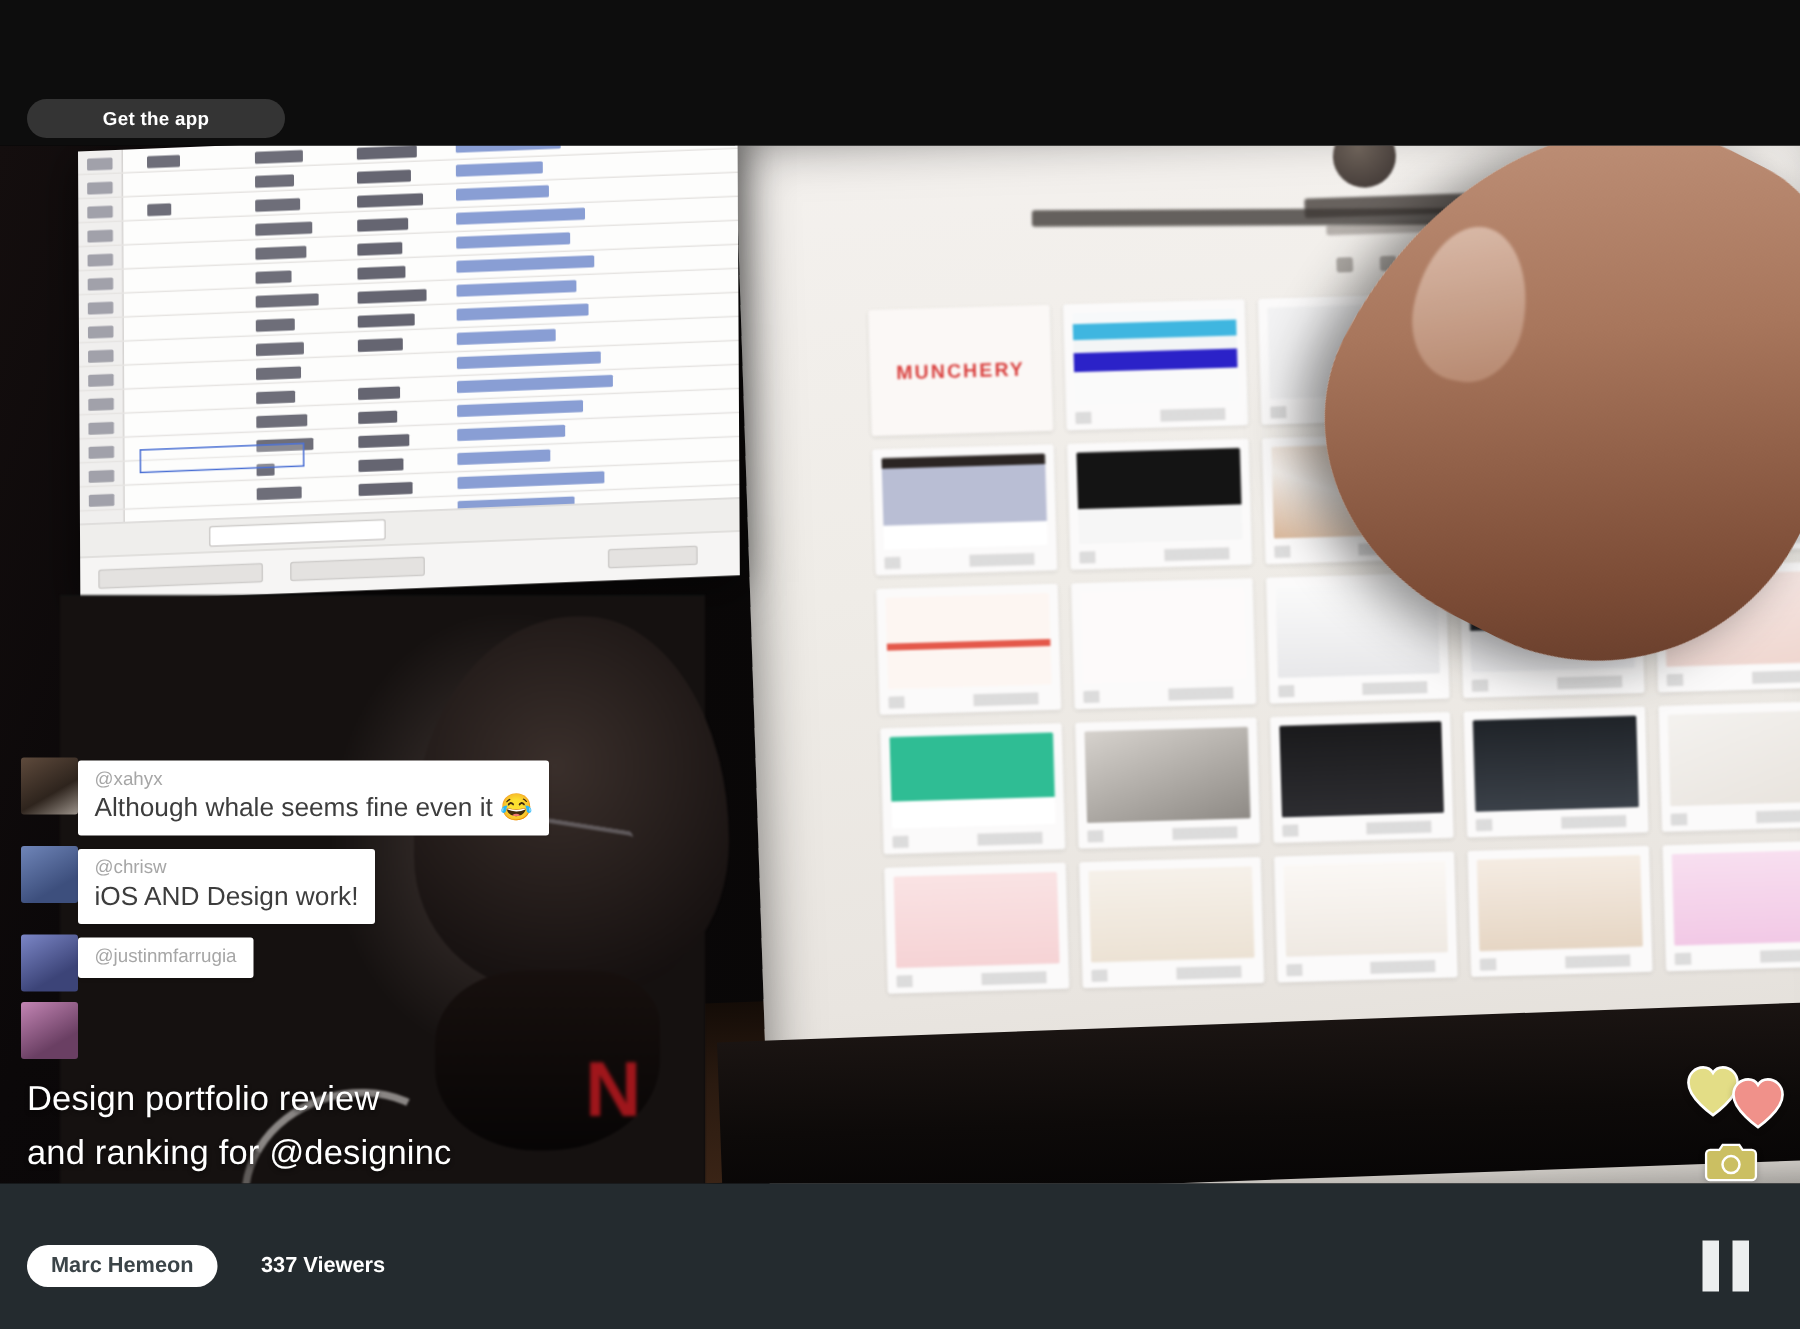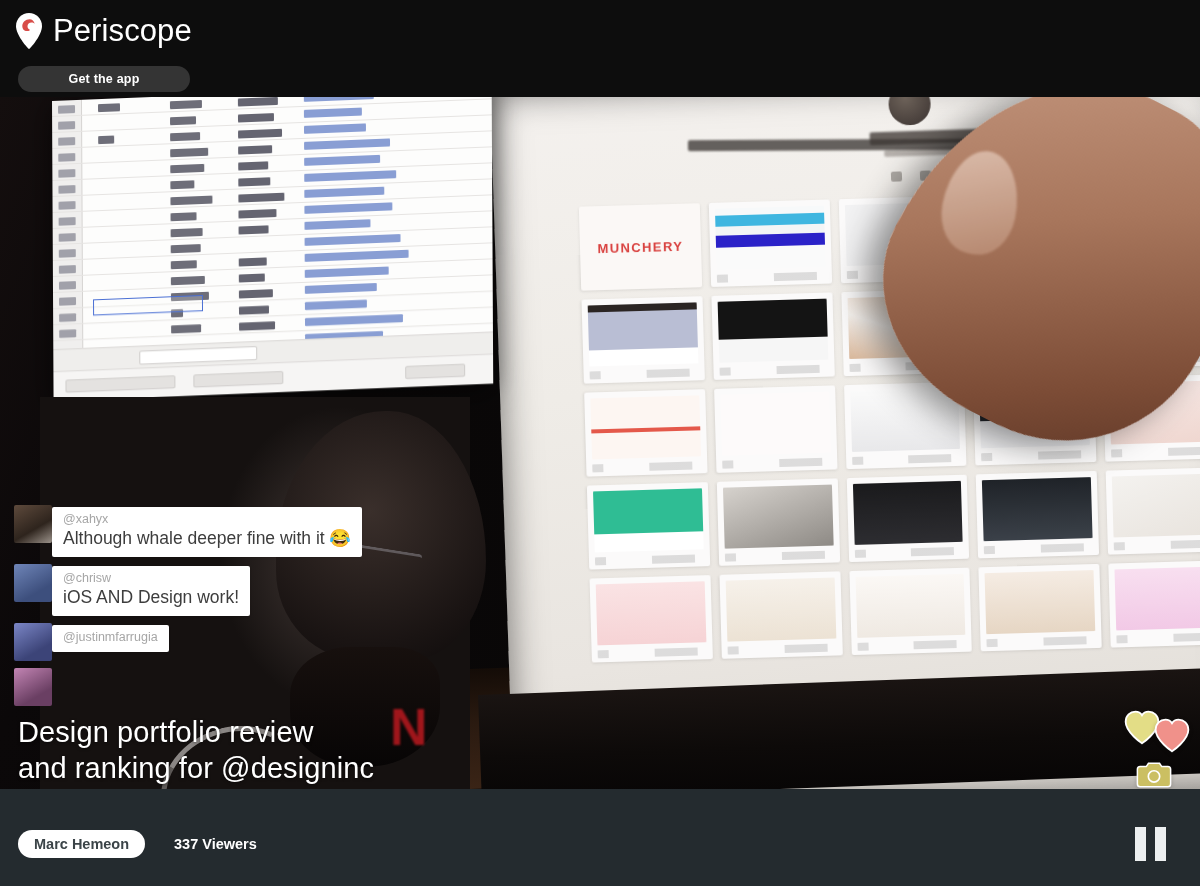--- a/index.html
+++ b/index.html
@@ -188,21 +188,21 @@
     background:#fff; padding:5px 11px 7px 11px; border-radius:2px;
     max-width:372px; margin-top:2px; box-shadow:0 1px 2px rgba(0,0,0,.12);
   }
   .uname { color:#a6a6a6; font-size:12.5px; line-height:15px; }
   .mtext { color:#3d3d3d; font-size:17.5px; line-height:23px; font-weight:300; }
   .mtext.small { font-size:17px; }
 
   
   .title {
     position:absolute; left:18px; top:714px; width:640px; z-index:35;
-    color:#fff; font-size:29px; line-height:36px; font-weight:300;
+    color:#fff; font-size:23px; line-height:36px; font-weight:300;
     letter-spacing:.1px; text-shadow:0 1px 3px rgba(0,0,0,.5);
   }
   .title .twbird { display:inline-block; vertical-align:-2px; margin-left:7px; }
 
   
   .bottom { position:absolute; left:0; top:789px; width:1200px; height:97px; background:#242b2f; z-index:38; }
   .namepill {
     position:absolute; left:18px; top:41px; height:28px; padding:0 16px;
     background:#fff; border-radius:14px; border:none; cursor:pointer;
     color:#3b4448; font-size:14.5px; font-weight:bold; line-height:28px;
@@ -214,29 +214,20 @@
     background:none; border:none; cursor:pointer; display:flex; gap:9px; align-items:center; justify-content:center;
   }
   .pausebtn i { display:block; width:11px; height:34px; background:#eceff0; }
 </style>
 </head>
 <body>
 
 <div class="app">
 
   <div class="header">
-    <div class="brand">
-      <span class="pin">
-        <svg width="30" height="38" viewBox="0 0 30 38">
-          <path d="M15 1C7.8 1 2 6.8 2 14c0 9.2 11.3 21.6 12.1 22.4.5.5 1.3.5 1.8 0C16.7 35.6 28 23.2 28 14 28 6.8 22.2 1 15 1z" fill="#ffffff"></path>
-          <path d="M15.6 7.2c-4.2 0-7.3 3-7.3 6.8 0 2.9 1.9 5.1 4.6 5.1 1.2 0 2.3-.4 3.2-1.2-1.6-.5-2.6-1.9-2.6-3.6 0-2.2 1.7-3.9 4-3.9 1.3 0 2.4.5 3.2 1.3-.6-2.7-2.6-4.5-5.1-4.5z" fill="#d84d49"></path>
-        </svg>
-      </span>
-      <span class="brand-name">Periscope</span>
-    </div>
     <button class="getapp">Get the app</button>
   </div>
 
   <div class="video">
     <div class="room"></div>
     <div class="desk"></div>
 
     <div class="screen">
       <div class="screen-head">
         <div class="ph-avatar"></div>
@@ -477,21 +468,21 @@
           </svg>
       </div>
 
     </div>
 
     <div class="chat">
       <div class="msg">
         <div class="av av1"></div>
         <div class="bubble">
           <div class="uname">@xahyx</div>
-          <div class="mtext">Although whale deeper fine with it 😂</div>
+          <div class="mtext">Although whale seems fine even it 😂</div>
         </div>
       </div>
       <div class="msg">
         <div class="av av2"></div>
         <div class="bubble">
           <div class="uname">@chrisw</div>
           <div class="mtext">iOS AND Design work!</div>
         </div>
       </div>
       <div class="msg">

